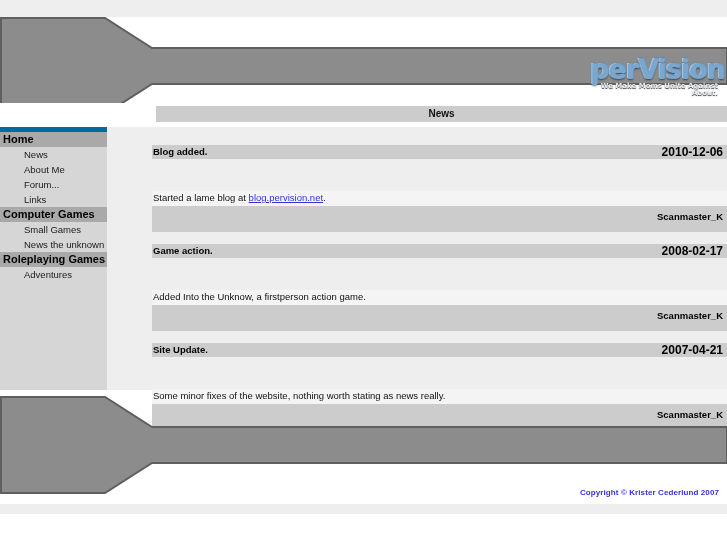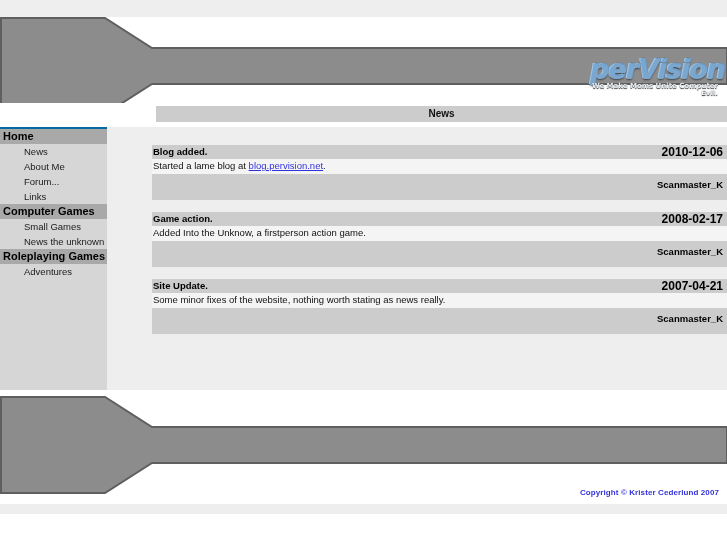--- a/index.html
+++ b/index.html
@@ -42,21 +42,20 @@
     width: 131px;
     height: 42px;
     text-align: right;
     line-height: 1;
     pointer-events: auto;
   }
   .logo-word {
     display: block;
     font-family: "DejaVu Sans", sans-serif;
     font-weight: bold;
-    font-style: italic;
     font-size: 27px;
     letter-spacing: -1px;
     color: #cfe4f7;
     text-shadow:
       0 1px 0 #7ba7cf,
       1px 0 0 #6f9cc6,
       -1px 0 0 #9ec6e8,
       0 2px 2px rgba(0,0,0,0.55),
       0 0 1px #39506b;
     background: linear-gradient(to bottom, #e8f3fc 0%, #b9d8f2 42%, #5e93c4 55%, #c9e2f6 100%);
@@ -99,21 +98,21 @@
     width: 727px; height: 263px;
     background: #eeeeee;
   }
 
   
   .sidebar {
     position: absolute;
     left: 0; top: 127px;
     width: 107px; height: 263px;
     background: #d6d6d6;
-    border-top: 2px solid #0369a1;
+    border-top: 5px solid #0369a1;
   }
   .nav-head {
     background: #a9a9a9;
     color: #000000;
     font-size: 11px;
     font-weight: bold;
     padding: 1px 0 1px 3px;
     line-height: 13px;
     height: 15px;
   }
@@ -157,20 +156,21 @@
   }
   .news-body {
     background: #f4f4f4;
     font-size: 9.5px;
     color: #111111;
     line-height: 14px;
     height: 15px;
     padding: 0 4px 0 1px;
     white-space: nowrap;
     overflow: hidden;
+    margin-top: 32px;
   }
   .news-body a {
     color: #3333dd;
     text-decoration: underline;
   }
   .news-foot {
     background: #cccccc;
     height: 26px;
     text-align: right;
     padding: 0 4px 0 1px;
@@ -221,21 +221,21 @@
 <div id="page">
 
   <div class="top-strip"></div>
 
   <div class="header-wrap">
     <svg class="header-svg" width="727" height="86" viewBox="0 0 727 86" xmlns="http://www.w3.org/2000/svg">
       <polygon points="1,1 105,1 152,31 727,31 727,67 152,67 105,97 1,97" fill="#8c8c8c" stroke="#5f5f5f" stroke-width="2"></polygon>
     </svg>
     <div class="logo">
       <span class="logo-word">perVision</span>
-      <span class="logo-tag">We Make Moms Unite Computer Evil.</span>
+      <span class="logo-tag">We Make Moms Unite Against About.</span>
     </div>
   </div>
 
   <div class="title-bar">News</div>
 
   <div class="main-bg"></div>
 
   <div class="sidebar">
 
     <div class="nav-head">Home</div>

